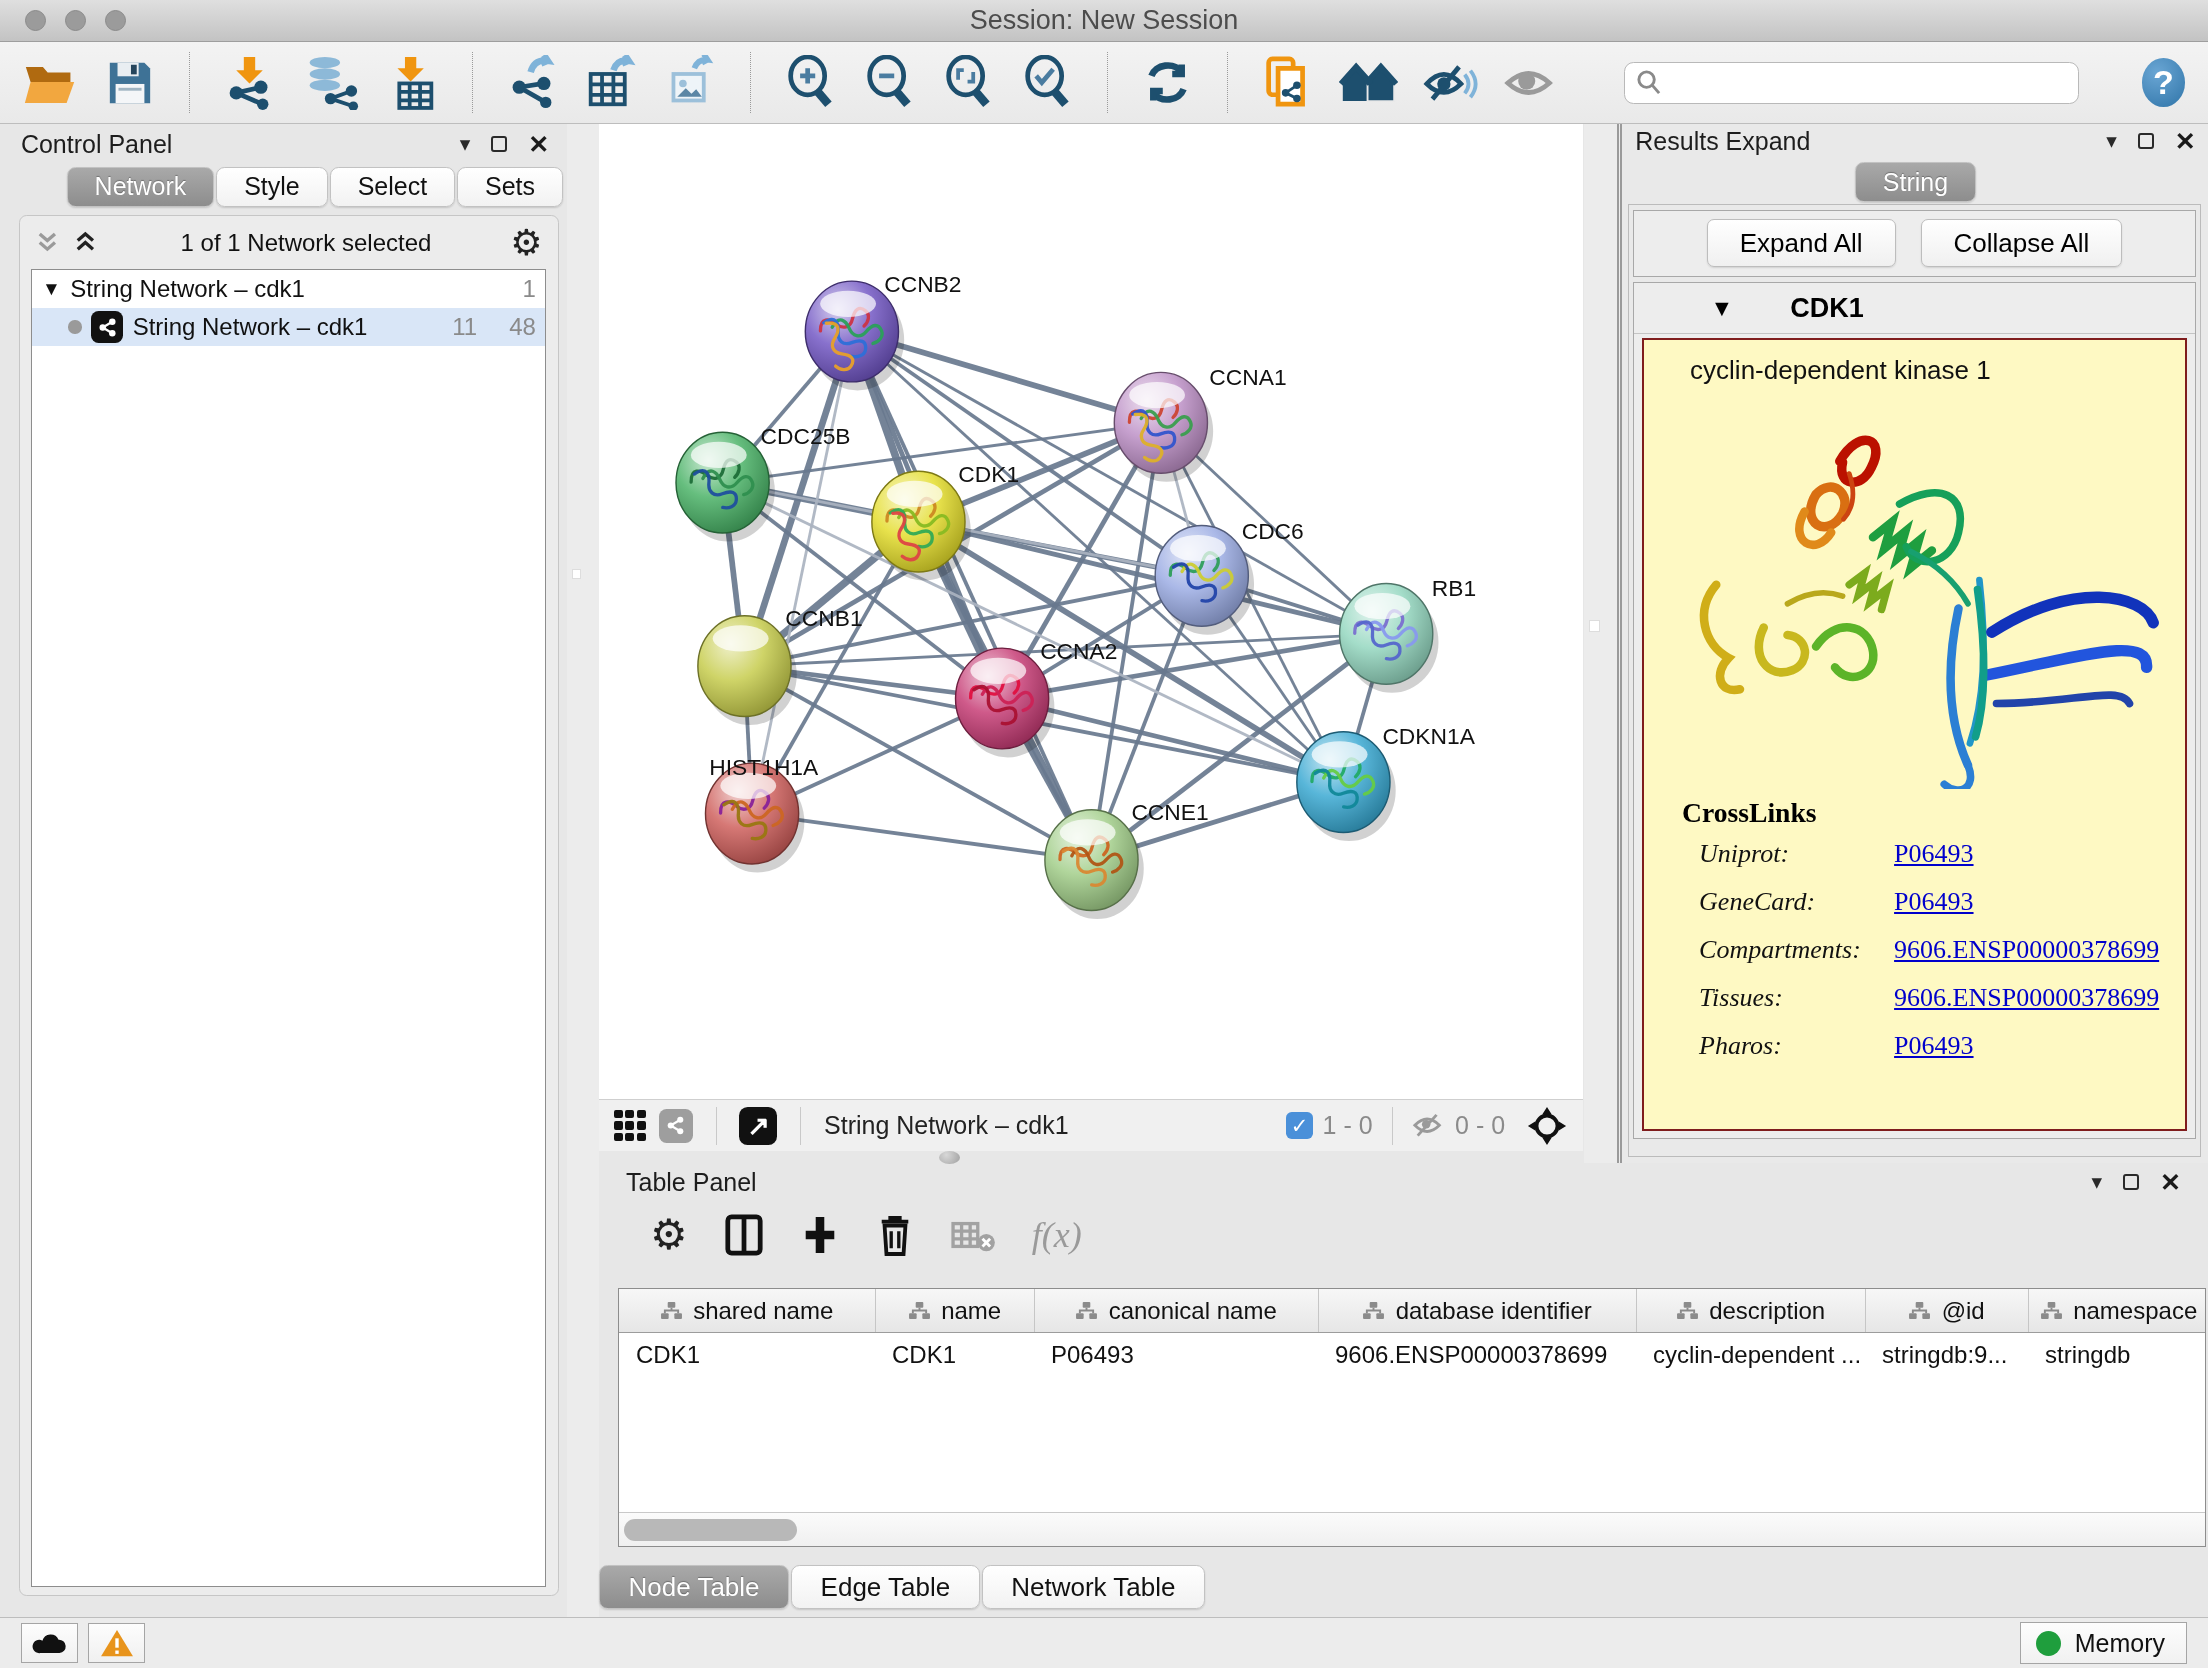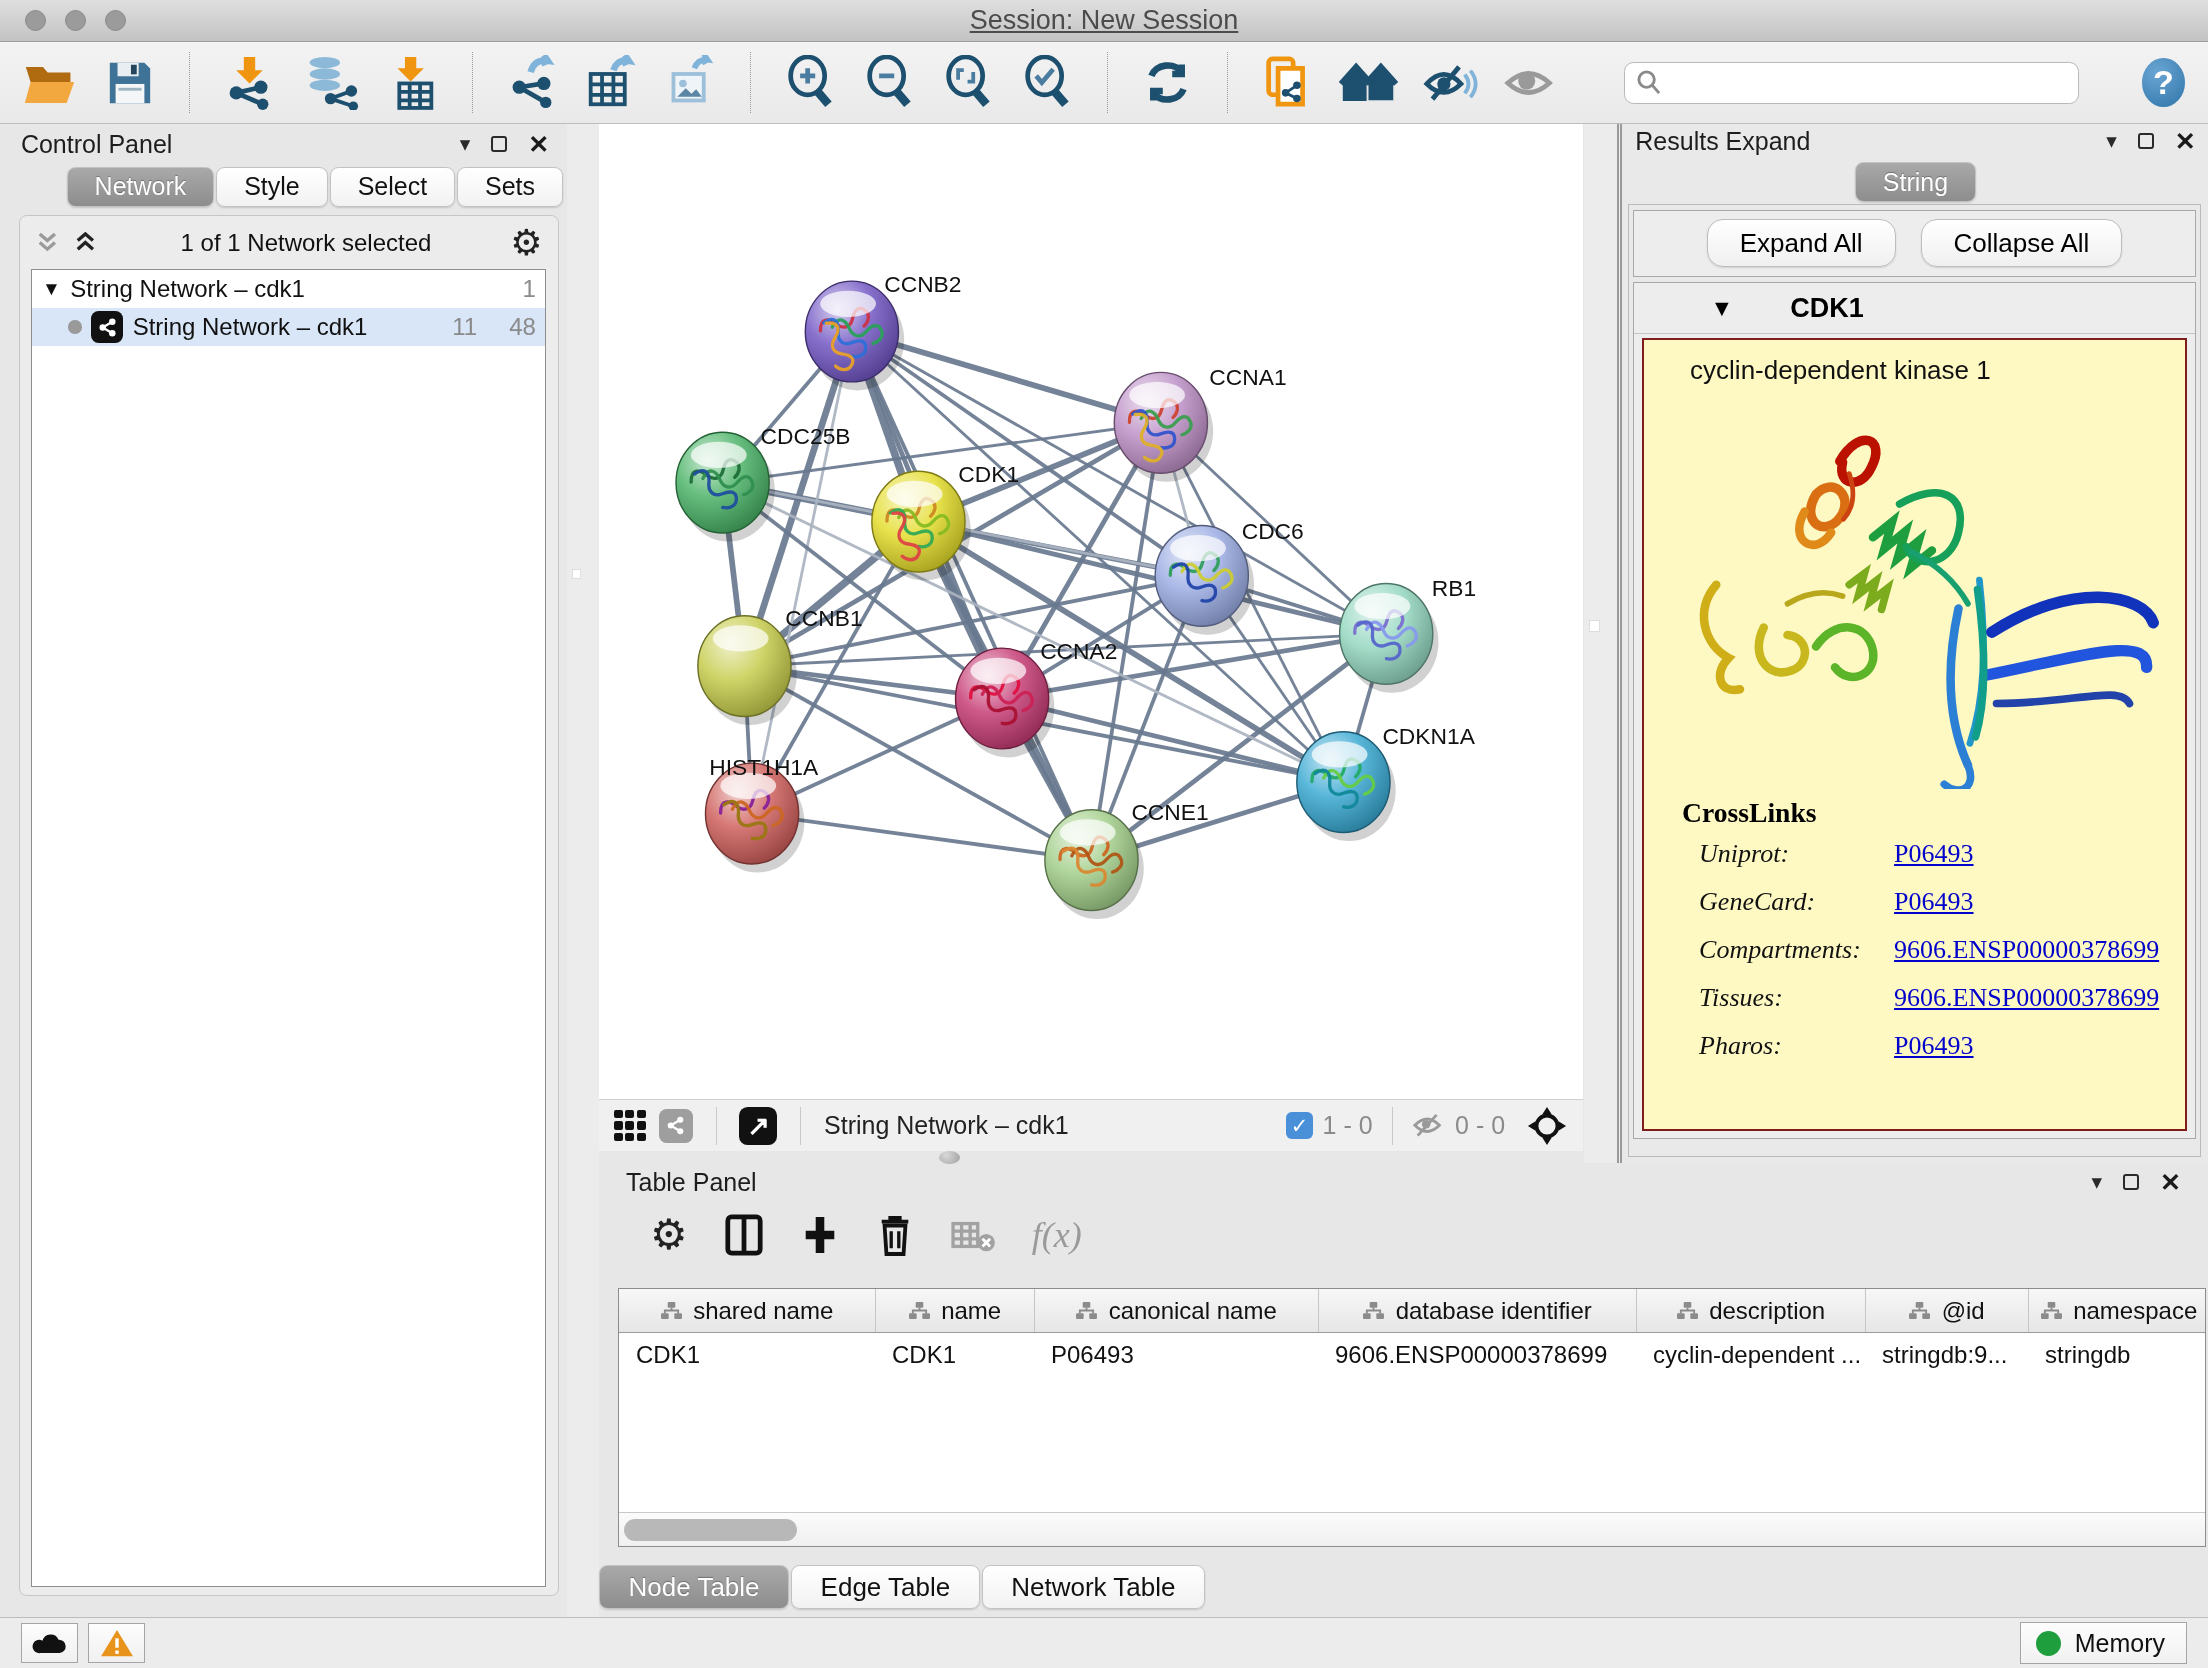--- a/index.html
+++ b/index.html
@@ -2,21 +2,21 @@
 <html style="font-size:15px"><head>
 <meta charset="utf-8">
 <style>
   * { margin:0; padding:0; box-sizing:border-box; }
   html,body { width:2208px; height:1668px; font-family:"Liberation Sans",sans-serif; background:#e7e7e7; overflow:hidden; }
 
   
   #titlebar { position:absolute; left:0; top:0; width:2208px; height:42px;
     background:linear-gradient(#dfdfdf,#c3c3c3); border-bottom:1px solid #9e9e9e;
     display:flex; align-items:center; justify-content:center; }
-  #titlebar .title { font-size:27px; color:#4c4c4c;text-decoration:underline; }
+  #titlebar .title { font-size:27px; color:#4c4c4c; }
   .lights { position:absolute; left:25px; top:9.5px; display:flex; gap:19px; }
   .light { width:21px; height:21px; border-radius:50%; background:#9b9b9b; border:1px solid #8a8a8a; }
 
   
   #toolbar { position:absolute; left:0; top:42px; width:2208px; height:82px;
     background:linear-gradient(#f3f3f3,#e9e9e9); border-bottom:1px solid #bdbdbd;
     display:flex; align-items:center; padding:0 23px; gap:25px; }
   .tb-btn { width:61px; height:61px; display:flex; align-items:center; justify-content:center; }
   .tb-sep { width:0; height:61px; border-left:1.9px dotted #9a9a9a; margin:0 7.6px; }
   #search-wrap { margin-left:42px; width:476px; height:42px; background:#fff; border:1.9px solid #b9b9b9;
@@ -81,21 +81,21 @@
     display:flex; align-items:center; justify-content:center; }
   #cs-right { margin-left:auto; display:flex; align-items:center; gap:9.5px; }
 
   
   #results-panel { position:absolute; left:1622px; top:124px; width:587px; height:1039px; background:#e9e9e9; }
   #results-panel .panel-head { padding:0 13.3px; }
   #rp-tab-row { display:flex; justify-content:center; margin-top:3.8px; position:relative; z-index:2; }
   #rp-outer { position:absolute; left:5.7px; right:7.6px; top:80px; bottom:5.7px; border:1px solid #bbb; background:#e9e9e9; padding:4.8px; }
   .rp-box { border:1.9px solid #a8a8a8; background:#ededed; }
   #rp-box1 { height:67px; display:flex; align-items:center; justify-content:center; gap:25px; margin-bottom:5.7px; }
-  .rp-btn { background:linear-gradient(#ffffff,#f0f0f0); border:1.4px solid #bdbdbd; border-radius:16px;
+  .rp-btn { background:linear-gradient(#ffffff,#f0f0f0); border:1.4px solid #bdbdbd; border-radius:7px;
     font-size:26px; padding:7.6px 32px; box-shadow:0 1px 1.9px rgba(0,0,0,.12); }
   #rp-box2 { position:absolute; left:4.8px; right:4.8px; top:77px; bottom:17px; }
   #rp-sec-head { height:51px; display:flex; align-items:center; gap:57px; padding-left:76px; border-bottom:1px solid #c4c4c4; }
   #rp-sec-head .tri { font-size:23px; }
   #rp-sec-head .name { font-size:27px; font-weight:bold; }
   #rp-inner { position:absolute; left:7.6px; right:7.6px; top:55px; bottom:7.6px; background:#fef9c3; border:2px solid #7f1d1d; overflow:hidden; }
   #rp-desc { font-size:26px; color:#111; padding:15px 0 0 46px; }
   #protein-img { margin:3.8px 0 0 28.5px; }
   #crosslinks { padding-left:55px; font-family:"Liberation Serif",serif; }
   #crosslinks h3 { font-size:27.6px; margin:5.7px 0 9.5px -17px; }

